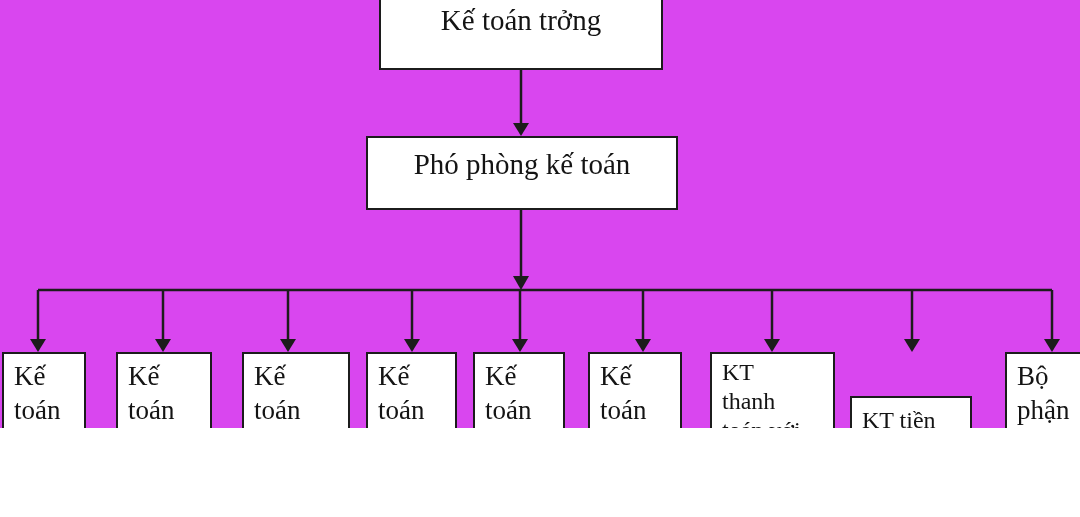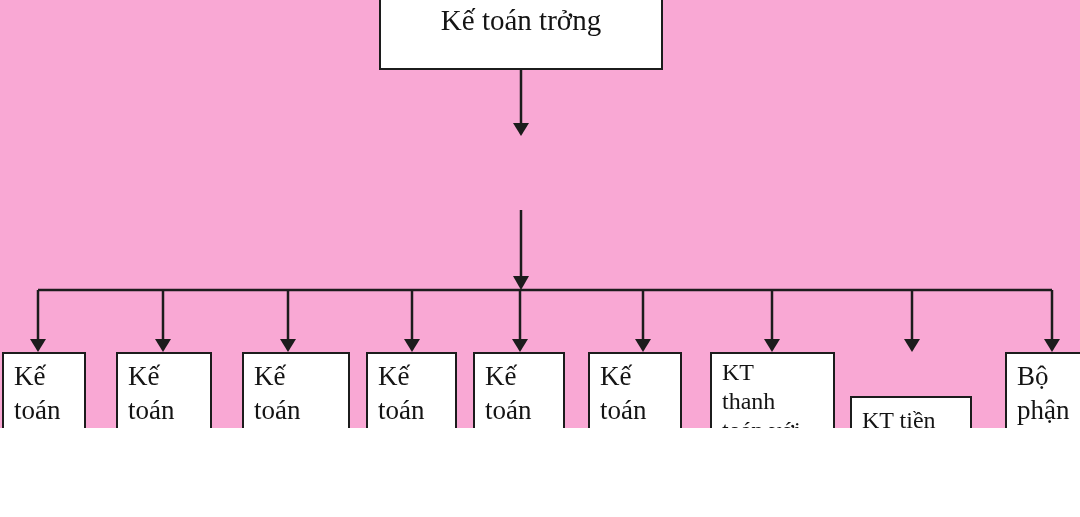--- a/index.html
+++ b/index.html
@@ -1,21 +1,21 @@
 <!DOCTYPE html>
 <html><head>
 <meta charset="utf-8">
 <style>
   html, body { margin: 0; padding: 0; background: #ffffff; }
   .stage {
     position: relative;
     width: 1080px;
     height: 428px;
     overflow: hidden;
-    background: #f9a8d4;
+    background: #d946ef;
     font-family: "Liberation Serif", "DejaVu Serif", serif;
     color: #141414;
   }
   .obox {
     position: absolute;
     background: #ffffff;
     border: 2px solid #1c1c1c;
     box-sizing: border-box;
   }
   .hdr {
@@ -107,20 +107,21 @@
       </g>
       <g>
         <line x1="1052" y1="290" x2="1052" y2="340"></line>
           <polygon points="1044,339 1060,339 1052,352" stroke="none"></polygon>
       </g>
     </g>
   </svg>
 
   <div id="chief" class="obox hdr">Kế toán trởng</div>
 
+  <div id="deputy" class="obox hdr">Phó phòng kế toán</div>
 
   <div id="d1" class="obox dept">Kế
 toán
 tổng
 hợp</div>
   <div id="d2" class="obox dept">Kế
 toán
 bán
 hàng</div>
   <div id="d3" class="obox dept">Kế

